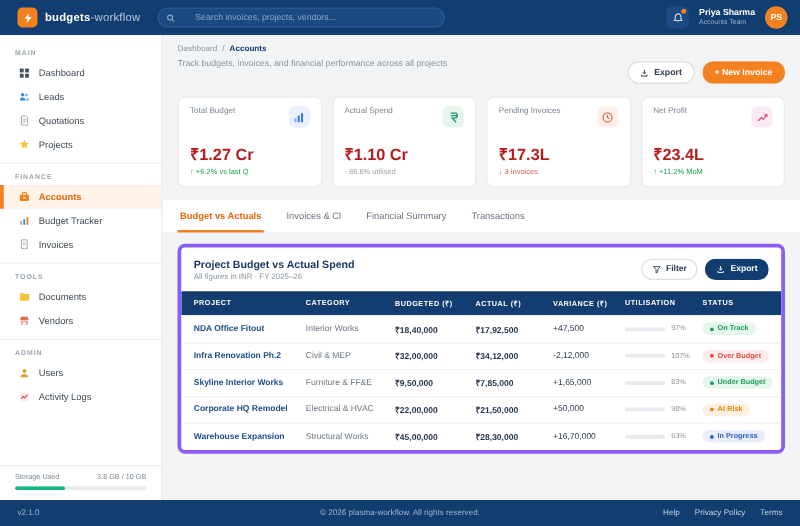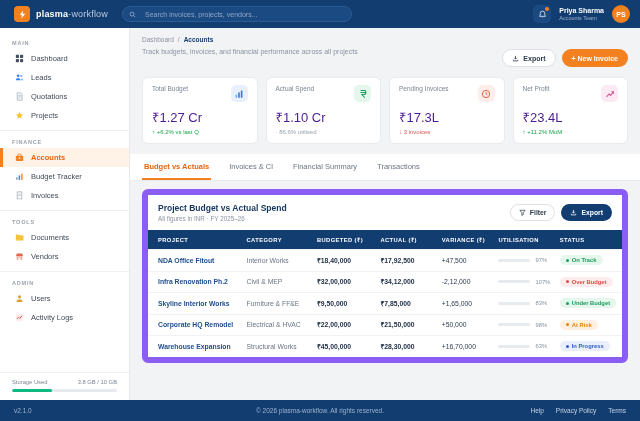--- a/index.html
+++ b/index.html
@@ -5,21 +5,21 @@
   * { margin:0; padding:0; box-sizing:border-box; }
   html,body { width:640px; height:421px; overflow:hidden; font-family:"Liberation Sans", sans-serif; background:#f2f3f5; }
   .app { width:640px; height:421px; display:flex; flex-direction:column; }
 
   
   .topbar { height:28px; background:#123d70; display:flex; align-items:center; padding:0 10px; flex:0 0 auto; }
   .logo-sq { width:16px; height:16px; background:#f4811f; border-radius:4px; display:flex; align-items:center; justify-content:center; margin:0 6px 0 4px; }
   .brand { color:#fff; font-size:9px; letter-spacing:.2px; white-space:nowrap; }
   .brand b { font-weight:bold; }
   .brand span { color:#b9c8dd; font-weight:normal; }
-  .search { margin-left:14px; width:230px; height:16px; background:#1b4a82; border:1px solid #2c5b94; border-radius:8px; display:flex; align-items:center; padding:4px 6px; gap:9px; }
+  .search { margin-left:14px; width:230px; height:16px; background:#1b4a82; border:1px solid #2c5b94; border-radius:8px; display:flex; align-items:center; padding:4px 6px; gap:16px; }
   .search input { background:transparent; border:none; outline:none; color:#cfdbea; font-size:7px; width:100%; font-family:"Liberation Sans", sans-serif; }
   .search input::placeholder { color:#8fa6c4; }
   .top-right { margin-left:auto; display:flex; align-items:center; gap:8px; }
   .bell-wrap { position:relative; width:18px; height:18px; background:#1b4a82; border-radius:5px; display:flex; align-items:center; justify-content:center; }
   .bell-dot { position:absolute; top:2px; right:2px; width:4px; height:4px; background:#f4811f; border-radius:50%; }
   .user-meta { text-align:left; line-height:1.2; }
   .user-name { color:#fff; font-size:7px; font-weight:bold; }
   .user-role { color:#9db2cd; font-size:5.5px; }
   .avatar { width:18px; height:18px; border-radius:50%; background:#f4811f; color:#fff; font-size:7px; font-weight:bold; display:flex; align-items:center; justify-content:center; }
 
@@ -53,31 +53,31 @@
   .btn-orange { background:#f4811f; color:#fff; font-weight:bold; }
   .btn-navy { background:#123d70; color:#fff; font-weight:bold; }
 
   
   .stats { display:grid; grid-template-columns:repeat(4,1fr); gap:8px; margin-top:10px; }
   .stat-card { background:#fff; border:1px solid #e9ebee; border-radius:6px; padding:7px 9px 8px; }
   .stat-top { display:flex; align-items:flex-start; }
   .stat-label { font-size:6.5px; color:#7b8694; }
   .stat-icon { margin-left:auto; width:17px; height:17px; border-radius:5px; display:flex; align-items:center; justify-content:center; }
   .stat-icon svg { width:10px; height:10px; }
-  .stat-value { font-size:13px; font-weight:normal; color:#4c1d95; margin-top:6px; }
+  .stat-value { font-size:13px; font-weight:bold; color:#b91c1c; margin-top:12px; }
   .stat-delta { font-size:6px; margin-top:3px; }
   .delta-green { color:#16a34a; } .delta-red { color:#e05252; } .delta-gray { color:#9aa3ad; }
 
   
   .tabstrip { margin:10px -12px 0; background:#fff; border-bottom:1px solid #e8eaed; padding:0 12px; display:flex; gap:16px; }
   .tab { font-size:7.5px; color:#6b7583; padding:8px 2px 7px; border-bottom:2px solid transparent; cursor:pointer; white-space:nowrap; }
   .tab.active { color:#e8650e; font-weight:bold; border-bottom-color:#f4811f; }
 
   
-  .card { background:#fff; border:6px solid #8b5cf6; border-radius:6px; margin-top:8px; overflow:hidden; }
+  .card { background:#fff; border:3px solid #8b5cf6; border-radius:6px; margin-top:8px; overflow:hidden; }
   .card-head { display:flex; align-items:center; padding:8px 10px; }
   .card-title { font-size:8.5px; font-weight:bold; color:#14365e; }
   .card-sub { font-size:6.3px; color:#8a93a0; margin-top:2px; }
   .card-actions { margin-left:auto; display:flex; gap:6px; }
   .btn-sm { height:17px; font-size:6.8px; padding:0 8px; }
 
   .tbl { width:100%; }
   .trow { display:grid; grid-template-columns:19.5% 15.5% 14% 13.5% 12.5% 13.5% 11.5%; align-items:center; padding:0 10px; }
   .thead { background:#123d70; height:19px; }
   .thead .th { color:#fff; font-size:5.8px; font-weight:bold; letter-spacing:.4px; }
@@ -112,21 +112,21 @@
 <div class="app">
 
   <div class="topbar">
     <div class="logo-sq">
       <span class="icn">
         <svg width="9" height="9" viewBox="0 0 16 16">
             <polygon points="9,1 3,9 7,9 6,15 13,6.5 8.5,6.5" fill="#fff"></polygon>
           </svg>
       </span>
     </div>
-    <div class="brand"><b>plasma</b><span>-workflow</span></div>
+    <div class="brand"><b>budgets</b><span>-workflow</span></div>
     <div class="search">
       <span class="icn">
         <svg width="7" height="7" viewBox="0 0 16 16">
             <circle cx="7" cy="7" r="4.5" fill="none" stroke="#8fa6c4" stroke-width="2"></circle>
             <line x1="10.5" y1="10.5" x2="14" y2="14" stroke="#8fa6c4" stroke-width="2"></line>
           </svg>
       </span>
       <input type="text" placeholder="Search invoices, projects, vendors..." style="">
     </div>
     <div class="top-right">

